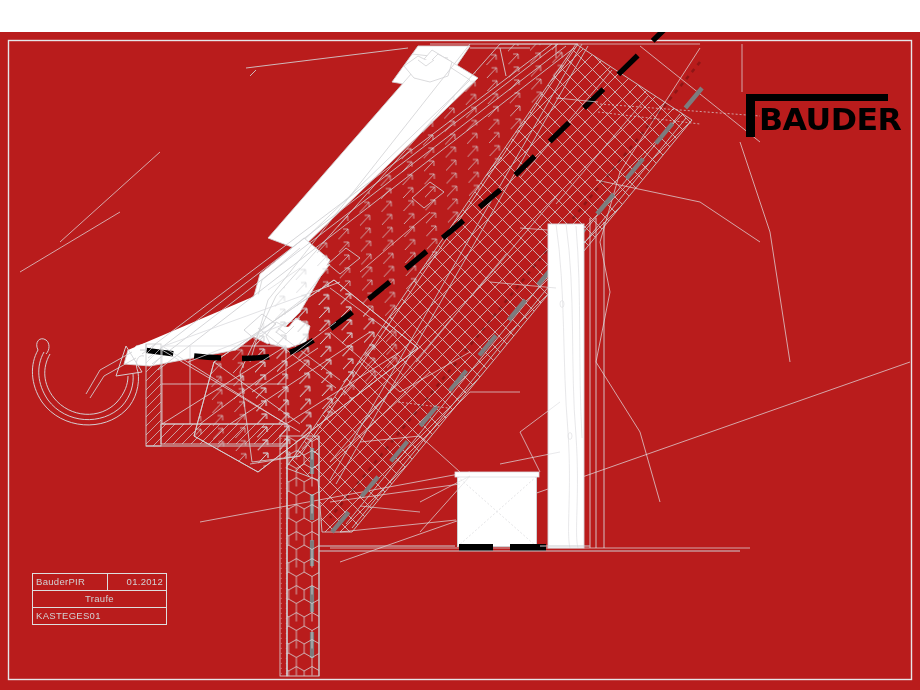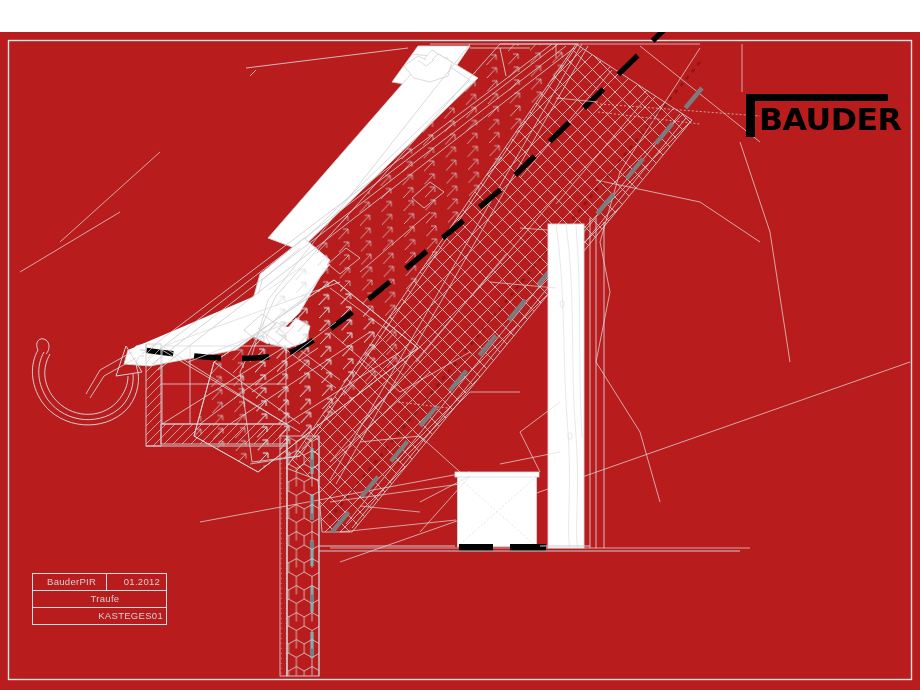--- a/index.html
+++ b/index.html
@@ -37,29 +37,29 @@
     border: 1px solid #dededf;
     border-collapse: collapse;
     background: transparent;
   }
   #title-block td {
     border: 1px solid #dededf;
     font-family: "Liberation Sans", sans-serif;
     font-size: 9.5px;
     color: #d2d2d4;
     letter-spacing: 0.3px;
-    padding: 1px 3px 2px 14px;
+    padding: 1px 3px 2px 3px;
     height: 13px;
     line-height: 13px;
     white-space: nowrap;
   }
   .tb-left  { width: 72px; text-align: left; }
-  .tb-right { width: 55px; text-align: center; }
+  .tb-right { width: 55px; text-align: right; }
   .tb-wide  { text-align: center; }
-  .tb-code  { text-align: right; letter-spacing: 1.1px; }
+  .tb-code  { text-align: left; letter-spacing: 1.1px; }
 
   
   #sheet-number {
     position: absolute;
     left: 8px;
     top: 660px;
     font-family: "Liberation Sans", sans-serif;
     font-size: 21px;
     color: #e9e9eb;
     letter-spacing: 3px;

